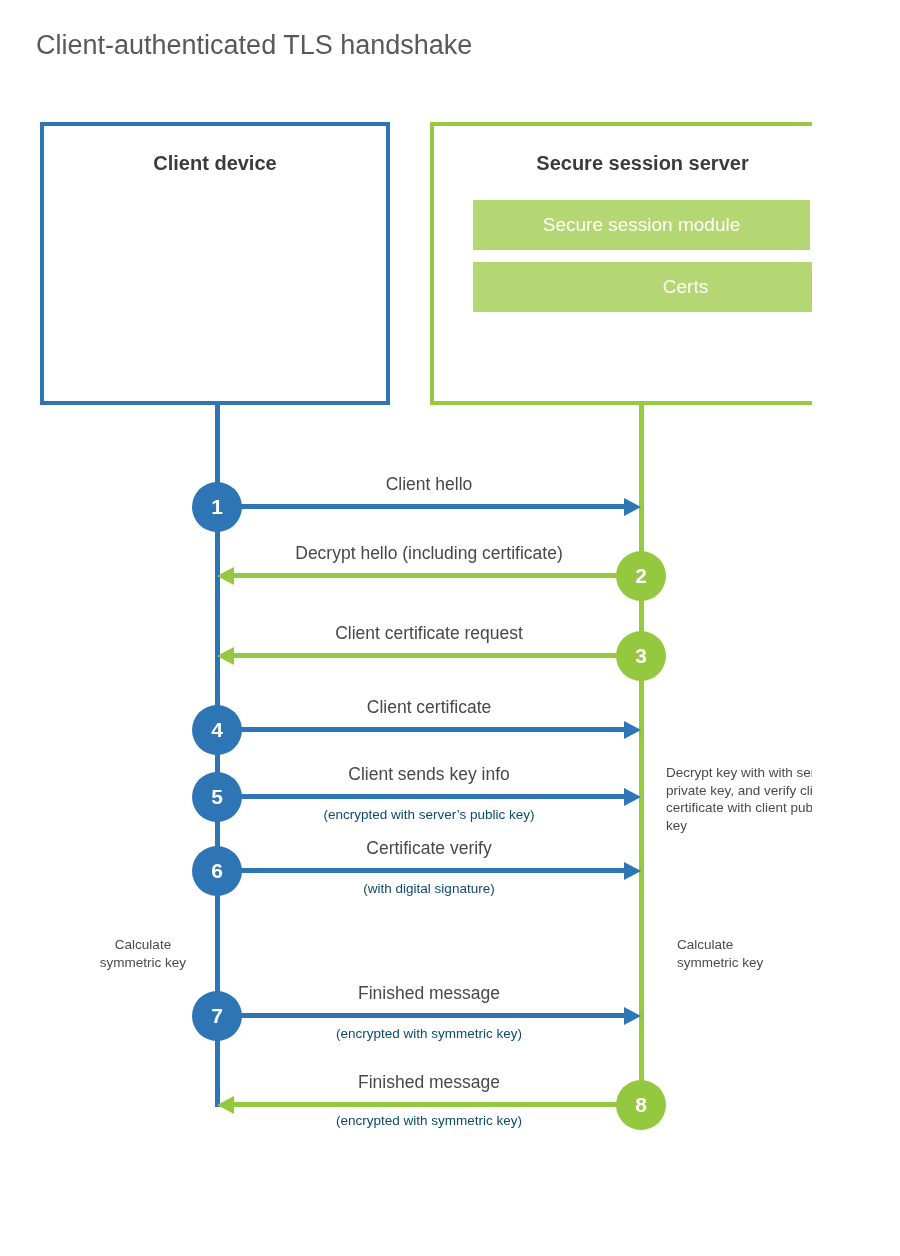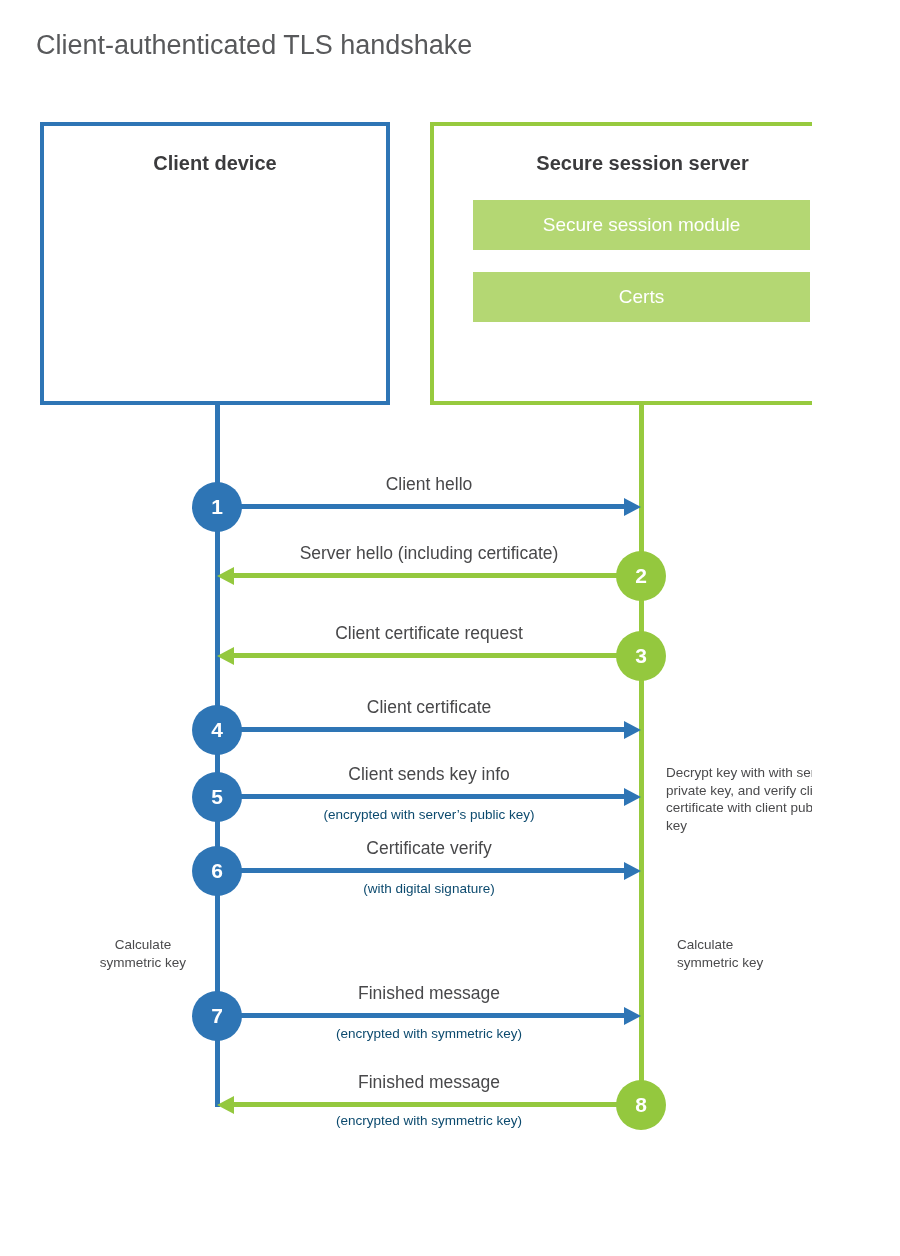--- a/index.html
+++ b/index.html
@@ -13,21 +13,21 @@
   .client-box{left:40px;width:350px;border:4px solid #2e75b5;}
   .server-box{left:430px;width:425px;border:4px solid #97ca3e;}
   .actor-title{position:absolute;left:0;right:0;top:26px;text-align:center;font-size:20px;font-weight:700;color:#3b3b3d;}
 
   .client-app{position:absolute;left:78px;top:200px;width:277px;height:172px;background:#5b9ad3;
     color:#ffffff;font-size:20px;display:flex;align-items:center;justify-content:center;
     text-align:center;white-space:pre-line;line-height:28px;}
 
   .server-bar{position:absolute;left:473px;width:337px;height:50px;background:#b4d773;color:#ffffff;
     font-size:19px;display:flex;align-items:center;justify-content:center;}
-  .bar-1{top:200px;} .bar-2{top:272px;} .bar-3{top:323px;}
+  .bar-1{top:200px;} .bar-2{top:262px;padding-left:44px;} .bar-3{top:323px;}
 
   
   .lifeline{position:absolute;width:5px;top:405px;z-index:1;}
   .lifeline.blue{left:215px;height:702px;background:#2e75b5;}
   .lifeline.green{left:639px;height:700px;background:#97ca3e;}
 
   
   .shaft{position:absolute;height:5px;z-index:2;}
   .shaft.blue{background:#2e75b5;left:217px;width:408px;}
   .shaft.green{background:#94c83e;left:234px;width:407px;}
@@ -78,21 +78,21 @@
   <div class="lifeline green"></div>
 
   <div>
     <div class="msg s1-msg">Client hello</div>
     <div class="shaft blue s1-shaft"></div>
     <div class="head right s1-head"></div>
     <div class="circle blue s1-circle">1</div>
   </div>
 
   <div>
-    <div class="msg s2-msg">Server hello (including certificate)</div>
+    <div class="msg s2-msg">Decrypt hello (including certificate)</div>
     <div class="shaft green s2-shaft"></div>
     <div class="head left s2-head"></div>
     <div class="circle green s2-circle">2</div>
   </div>
 
   <div>
     <div class="msg s3-msg">Client certificate request</div>
     <div class="shaft green s3-shaft"></div>
     <div class="head left s3-head"></div>
     <div class="circle green s3-circle">3</div>

